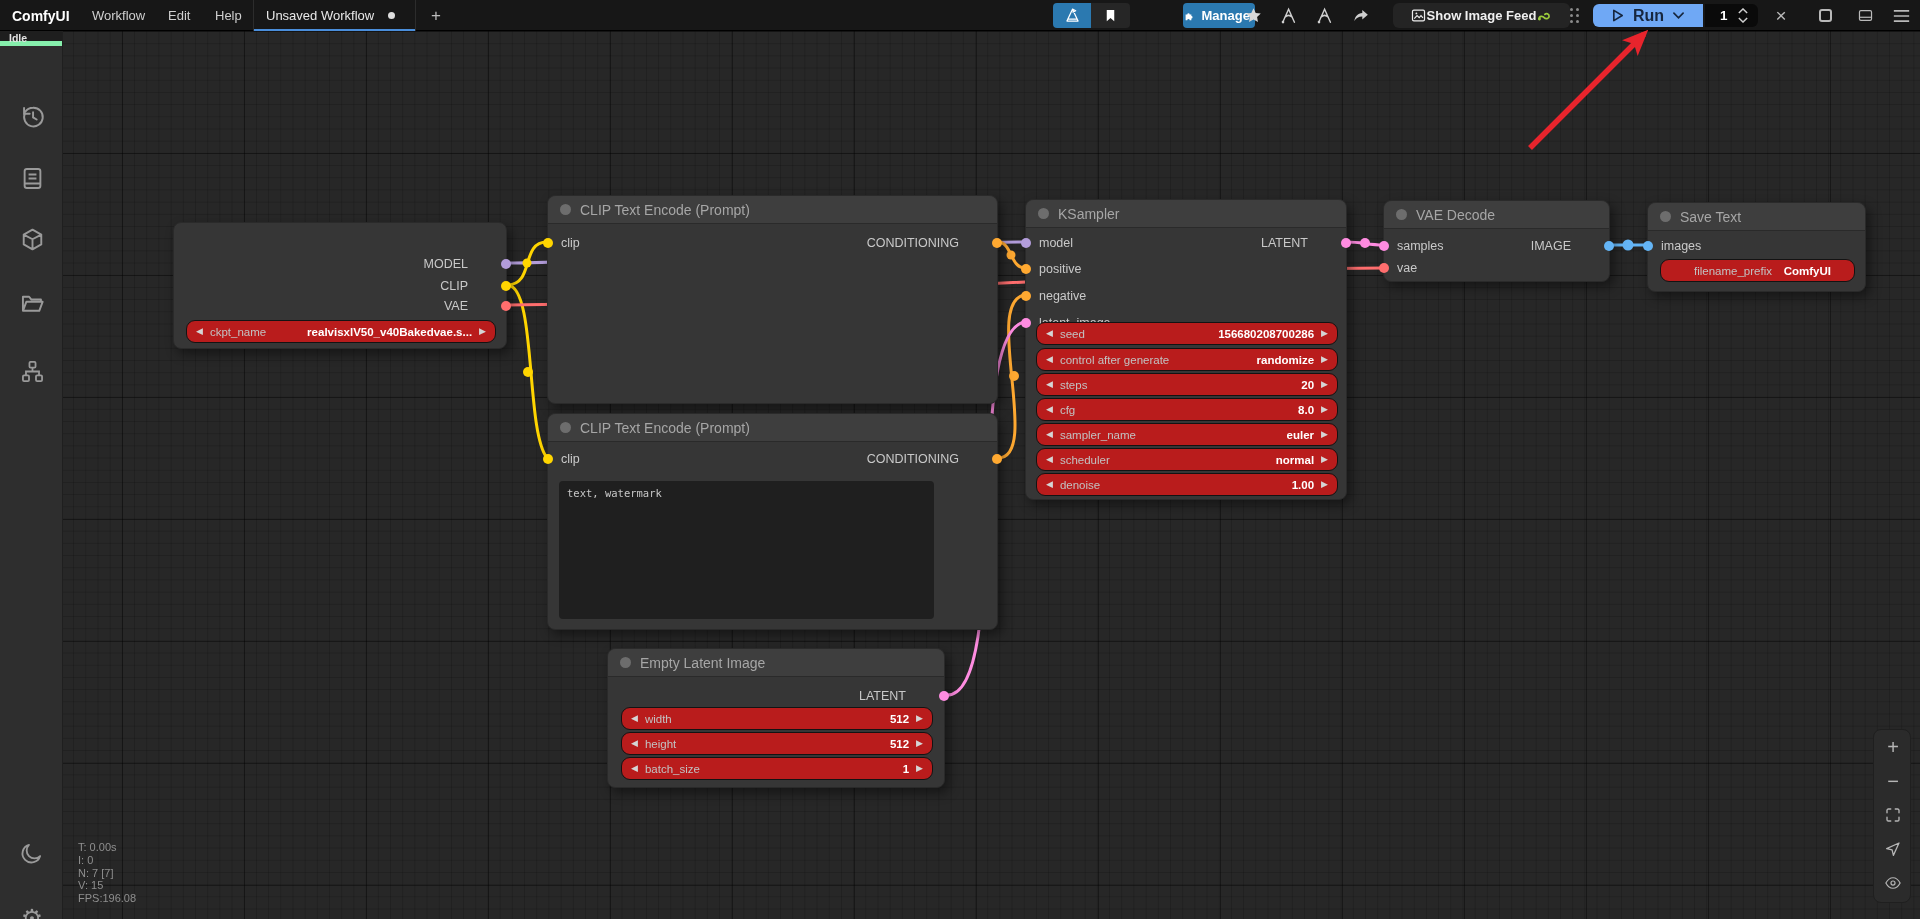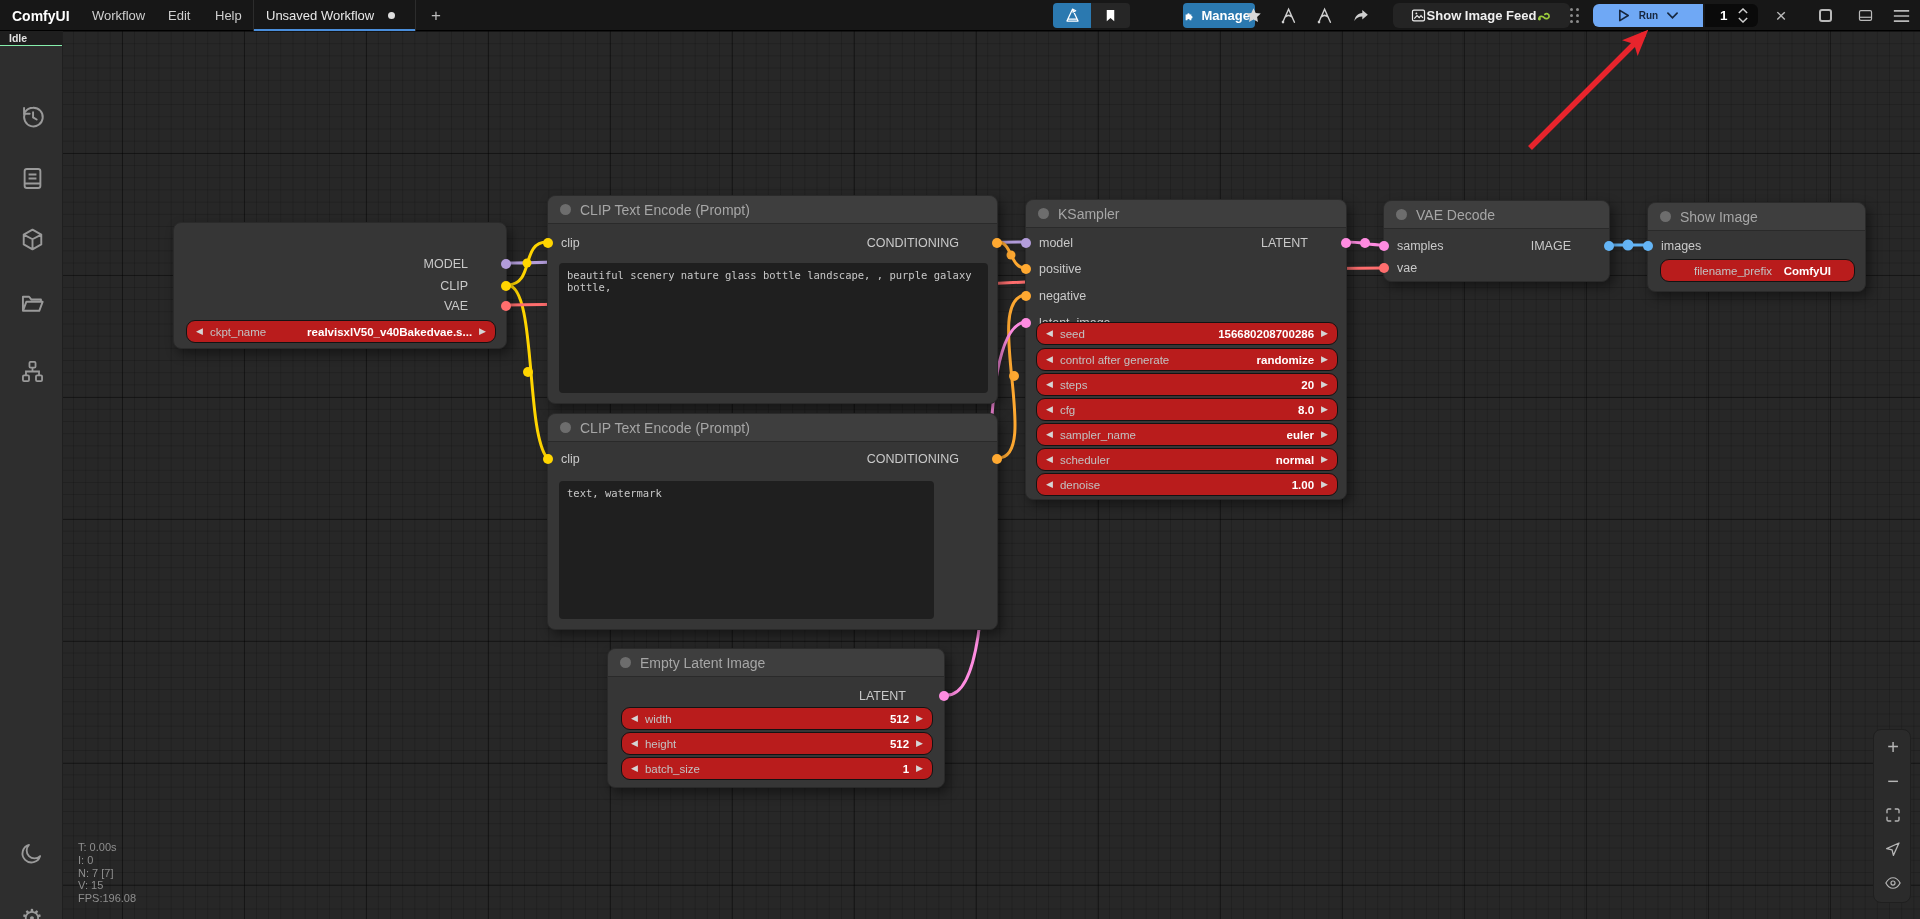--- a/index.html
+++ b/index.html
@@ -30,36 +30,36 @@
 
   .tbtn { position:absolute; top:3px; height:25px; display:flex; align-items:center; justify-content:center;
     border-radius:4px; gap:6px; }
   .tbtn.blue { background:#2B79B0; color:#fff; }
   .tbtn.dark { background:#262626; }
   .feed-btn { position:absolute; top:3px; height:25px; left:1393px; width:177px; background:#242424;
     border-radius:6px; display:flex; align-items:center; justify-content:center; gap:0;
     color:#f0f0f0; font-weight:bold; font-size:13px; }
   .run-btn { position:absolute; top:4px; height:23px; left:1593px; width:110px; background:#6FA8F5;
     border-radius:6px 0 0 6px; display:flex; align-items:center; justify-content:center; gap:9px;
-    color:#17273f; font-weight:bold; font-size:10px; }
+    color:#17273f; font-weight:bold; font-size:16px; }
   .count-box { position:absolute; top:4px; height:23px; left:1705px; width:53px; background:#0a0a0a;
     border-radius:0 6px 6px 0; display:flex; align-items:center; color:#fff; font-weight:bold;
     font-size:13.5px; padding-left:15px; gap:10px; }
   .spinners { display:flex; flex-direction:column; gap:3px; }
   .ghost { position:absolute; top:3px; width:26px; height:25px; display:flex; align-items:center;
     justify-content:center; color:#b9b9b9; }
   .drag-handle { position:absolute; left:1570px; top:8px; display:grid;
     grid-template-columns:repeat(2,3px); grid-auto-rows:3px; gap:3px; }
   .drag-handle i { width:3px; height:3px; border-radius:50%; background:#8a8a8a; }
 
   
   .sidebar { position:absolute; left:0; top:31px; bottom:0; width:63px; background:#2e2e2e;
     border-right:1px solid #1f1f1f; z-index:5; }
   .idle-strip { height:15px; background:#1e1e1e; color:#e3e3e3; font-size:10.5px; font-weight:bold;
-    line-height:15px; padding-left:9px; border-bottom:1px solid #86efac; }
+    line-height:15px; padding-left:9px; border-bottom:5px solid #86efac; }
   .side-icon { position:absolute; left:17px; width:30px; height:30px; display:flex;
     align-items:center; justify-content:center; color:#9a9a9a; }
 
   
   .node { position:absolute; background:#363636; border:1px solid #2a2a2a; border-radius:8px;
     box-shadow:4px 5px 12px rgba(0,0,0,.45); z-index:2; }
   .node-header { height:28px; display:flex; align-items:center; gap:9px; padding:0 12px;
     background:#3e3e3e; border-bottom:1px solid #2a2a2a; border-radius:8px 8px 0 0;
     color:#a6a6a6; font-size:14px; }
   .collapse-dot { width:11px; height:11px; border-radius:50%; background:#6d6d6d; flex:none; }
@@ -293,21 +293,20 @@
     <span>CLIP Text Encode (Prompt)</span>
   </div>
   <div class="port in" style="top:47px">
     <span class="pdot" style="background:#FFD500"></span>
     <span>clip</span>
   </div>
   <div class="port out" style="top:47px">
     <span class="pdot" style="background:#FFA931"></span>
     <span>CONDITIONING</span>
   </div>
-  <div class="ntext" style="left:11px;top:67px;width:429px;height:130px">beautiful scenery nature glass bottle landscape, , purple galaxy bottle,</div>
 </div>
 
 <div class="node" style="left:547px;top:413px;width:451px;height:217px">
   <div class="node-header">
     <span class="collapse-dot"></span>
     <span>CLIP Text Encode (Prompt)</span>
   </div>
   <div class="port in" style="top:45px">
     <span class="pdot" style="background:#FFD500"></span>
     <span>clip</span>
@@ -433,21 +432,21 @@
   </div>
   <div class="port out" style="top:45px">
     <span class="pdot" style="background:#64B5F6"></span>
     <span>IMAGE</span>
   </div>
 </div>
 
 <div class="node" style="left:1647px;top:202px;width:219px;height:90px">
   <div class="node-header">
     <span class="collapse-dot"></span>
-    <span>Show Image</span>
+    <span>Save Text</span>
   </div>
   <div class="port in" style="top:43px">
     <span class="pdot" style="background:#64B5F6"></span>
     <span>images</span>
   </div>
   <div class="widget" style="left:12px;top:56px;width:195px">
     <span style="margin-left:24px">filename_prefix</span>
     <span class="wval" style="margin-right:14px">ComfyUI</span>
   </div>
 </div>

